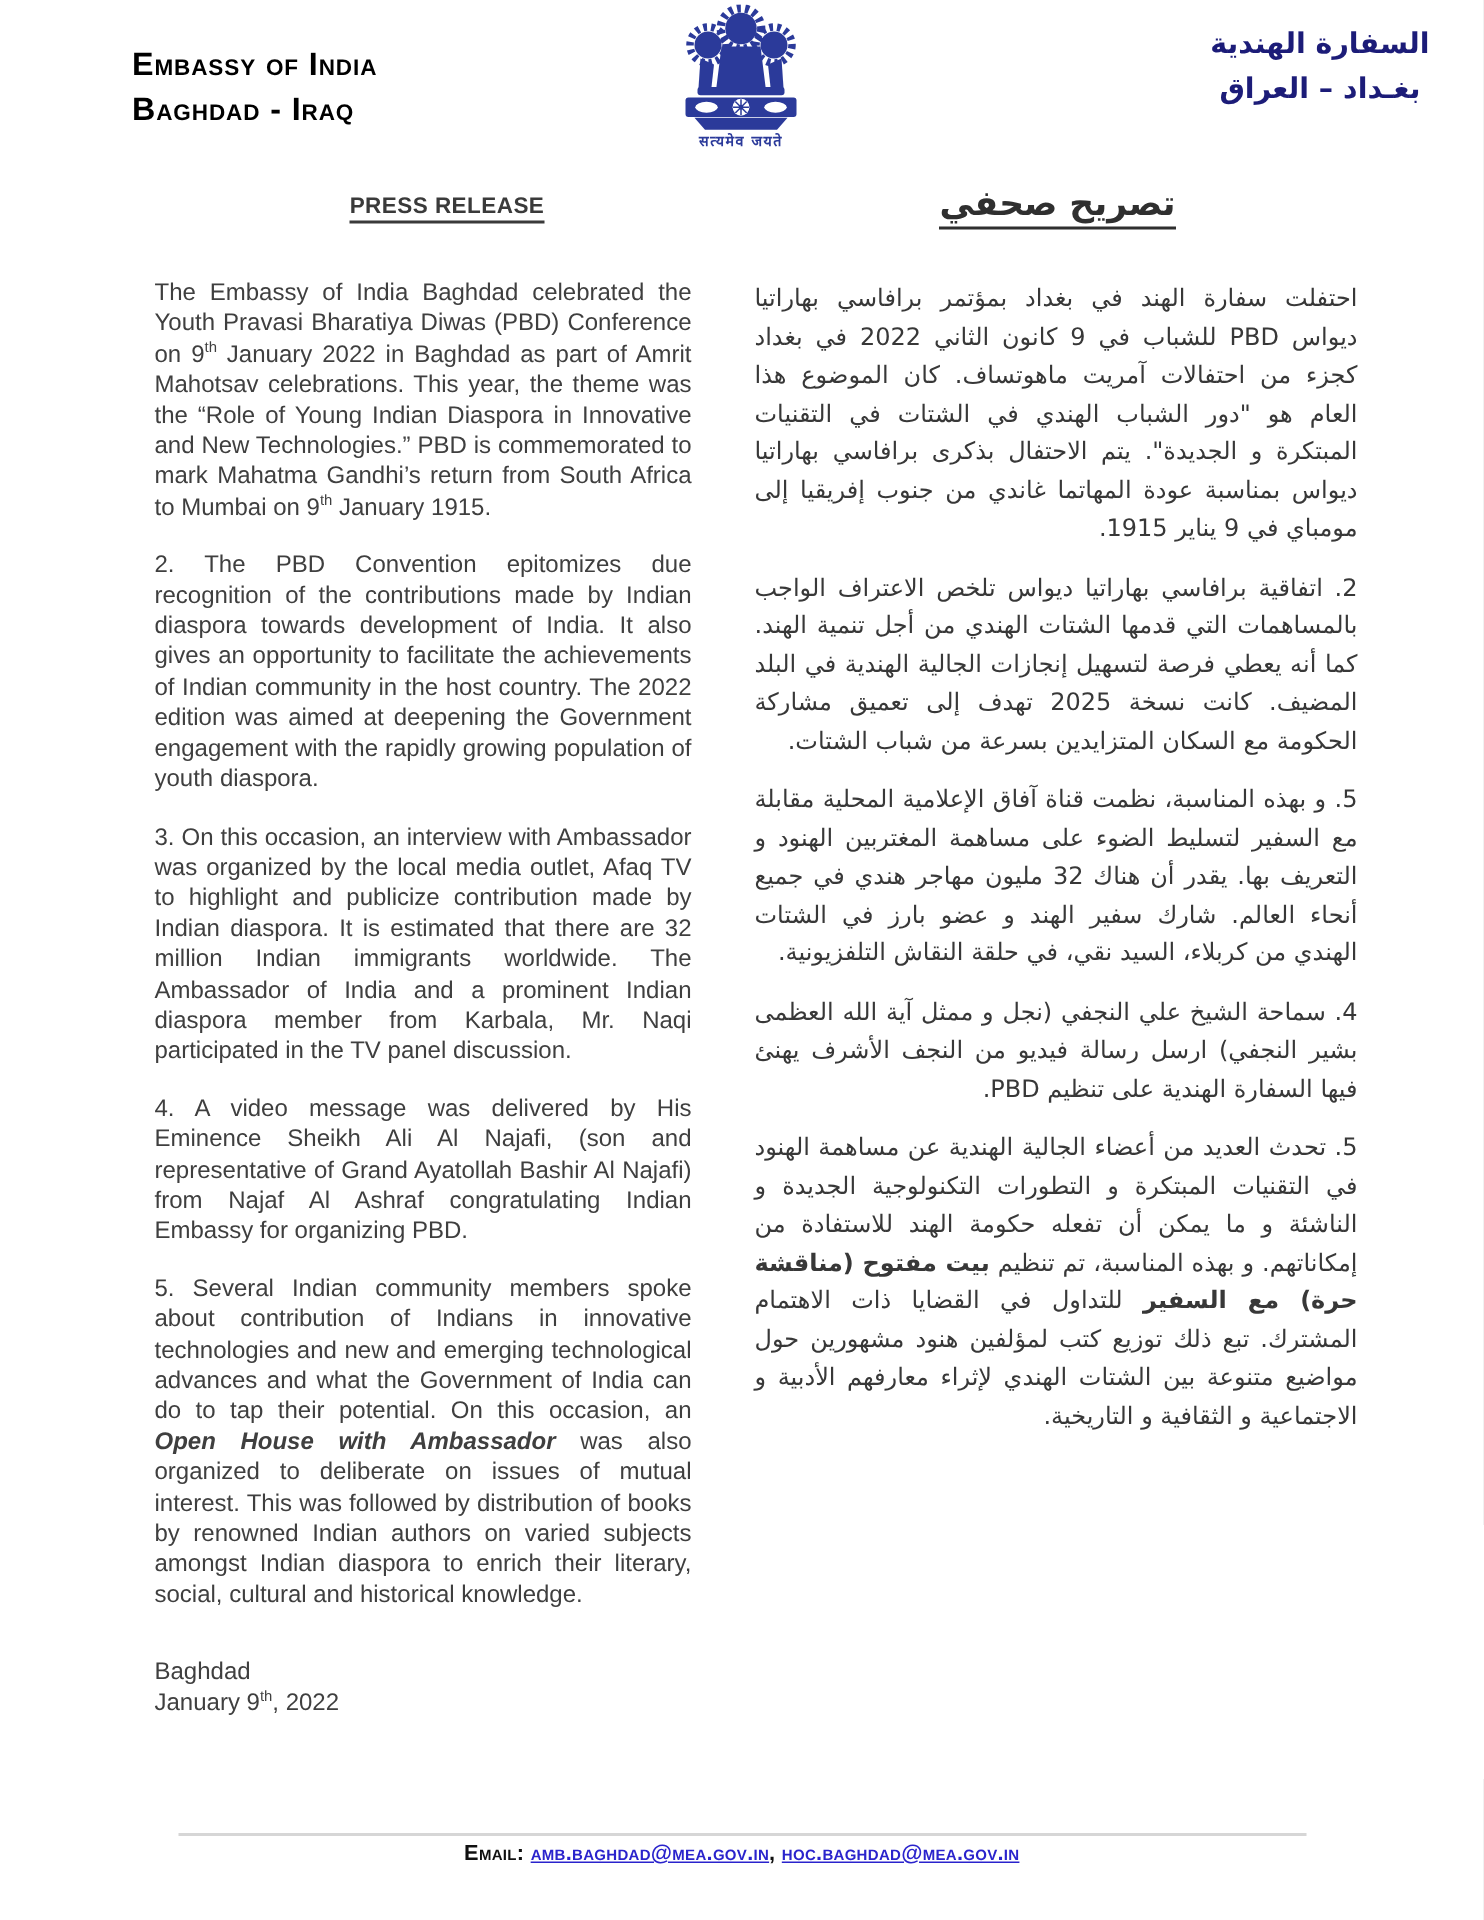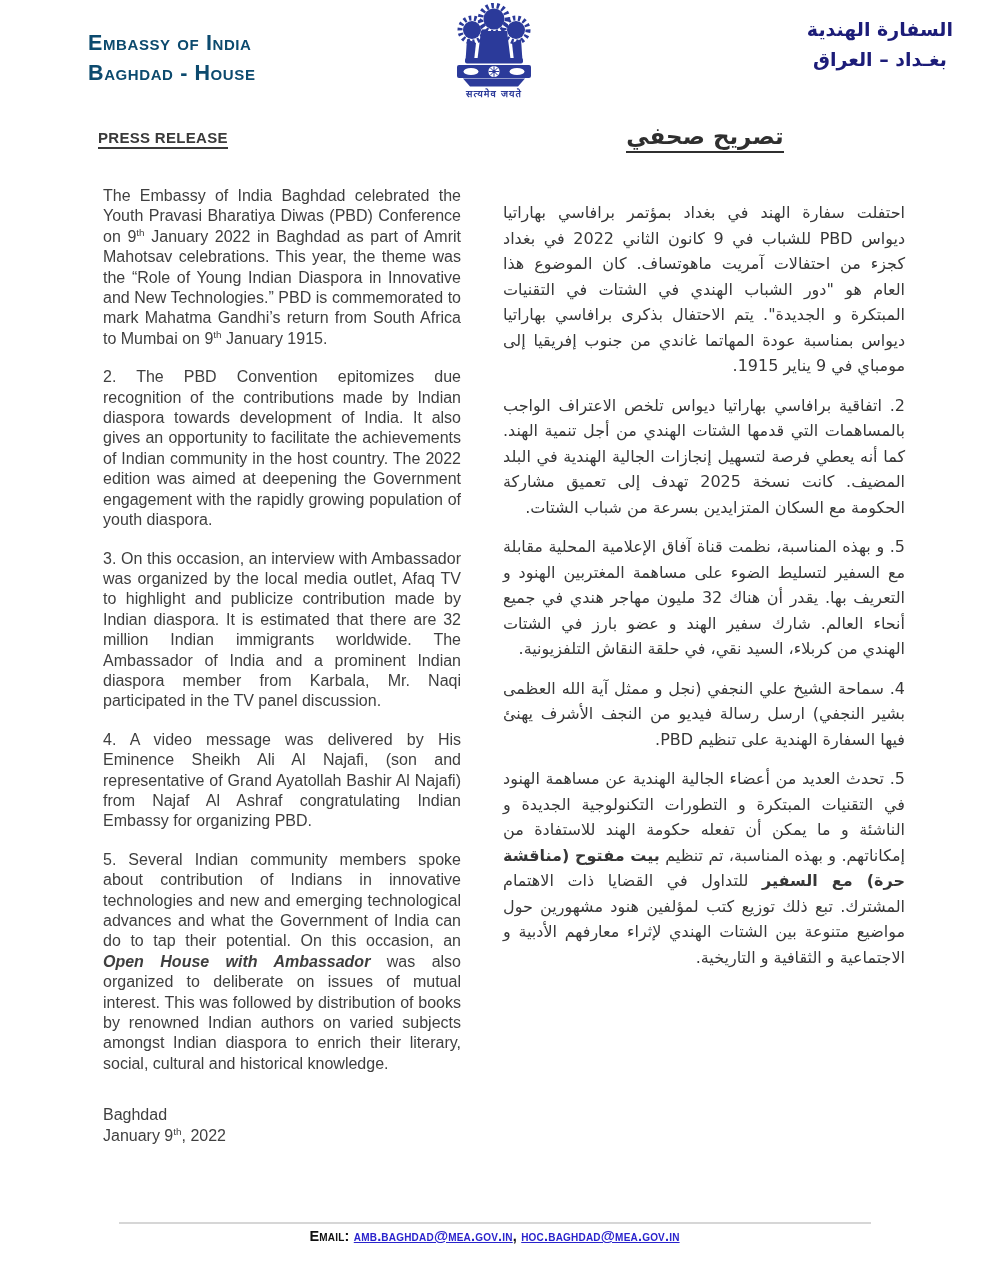--- a/index.html
+++ b/index.html
@@ -7,54 +7,54 @@
   .page{
     position:relative;width:989px;height:1280px;margin:0 auto;
     background:#ffffff;overflow:hidden;
     font-family:"Liberation Sans",sans-serif;
   }
   
   .org-en{
     position:absolute;left:88px;top:28px;
     font-weight:700;font-size:21.5px;line-height:30px;
     font-variant:small-caps;letter-spacing:.6px;
-    color:#0c4a6e;
+    color:#000000;
   }
   .emblem-wrap{position:absolute;left:441px;top:3px;width:106px;text-align:center;}
   .emblem-wrap svg{display:block;margin:0 auto;}
   .emblem-motto{
     margin-top:0;font-size:9.5px;font-weight:700;color:#2b3a9a;
     font-family:"DejaVu Sans",sans-serif;letter-spacing:1px;white-space:nowrap;
   }
   .org-ar{
     position:absolute;right:36px;top:14px;
     direction:rtl;text-align:center;
     font-family:"DejaVu Sans",sans-serif;
     font-weight:700;font-size:19px;line-height:30px;color:#1c1c78;
   }
   
-  .title-en{position:absolute;left:98px;top:129px;width:358px;}
+  .title-en{position:absolute;left:119px;top:129px;width:358px;text-align:center;}
   .title-en span{
     font-weight:700;font-size:15px;letter-spacing:.3px;color:#3a3a3a;
     border-bottom:2px solid #3a3a3a;padding-bottom:1px;
   }
   .title-ar{position:absolute;left:505px;top:123px;width:400px;text-align:center;direction:rtl;}
   .title-ar span{
     font-family:"DejaVu Sans",sans-serif;
     font-weight:700;font-size:23px;color:#2f2f2f;
     border-bottom:2px solid #2f2f2f;padding-bottom:2px;
   }
   
   .col-en{
     position:absolute;left:103px;top:186px;width:358px;
     font-size:16px;line-height:20.4px;text-align:justify;color:#3f3f3f;
   }
   .col-en p{margin:0 0 18px 0;}
   .col-ar{
-    position:absolute;left:503px;top:200px;width:402px;
+    position:absolute;left:503px;top:186px;width:402px;
     direction:rtl;text-align:justify;
     font-family:"DejaVu Sans",sans-serif;
     font-size:16px;line-height:25.5px;color:#383838;
   }
   .col-ar p{margin:0 0 14px 0;}
   .b{font-weight:700;}
   .i{font-style:italic;}
   sup{font-size:.62em;line-height:0;vertical-align:super;}
   
   .dateline-en{margin-top:30px;font-weight:400;line-height:21px;text-align:left;}
@@ -73,21 +73,21 @@
   }
   .f-line a{color:#2a23cc;text-decoration:underline;font-variant:small-caps;}
 </style>
 </head>
 <body>
 
 <div class="page">
 
   <div class="org-en">
     <div>Embassy of India</div>
-    <div>Baghdad - House</div>
+    <div>Baghdad - Iraq</div>
   </div>
 
   <div class="emblem-wrap">
     <svg width="100" height="84" viewBox="0 0 100 84">
       <g fill="#2b3a9a">
 
         <circle cx="28" cy="27" r="12" fill="none" stroke="#2b3a9a" stroke-width="5" stroke-dasharray="2.5 2.8"></circle>
         <circle cx="28" cy="27" r="9"></circle>
         <circle cx="72" cy="27" r="12" fill="none" stroke="#2b3a9a" stroke-width="5" stroke-dasharray="2.5 2.8"></circle>
         <circle cx="72" cy="27" r="9"></circle>

